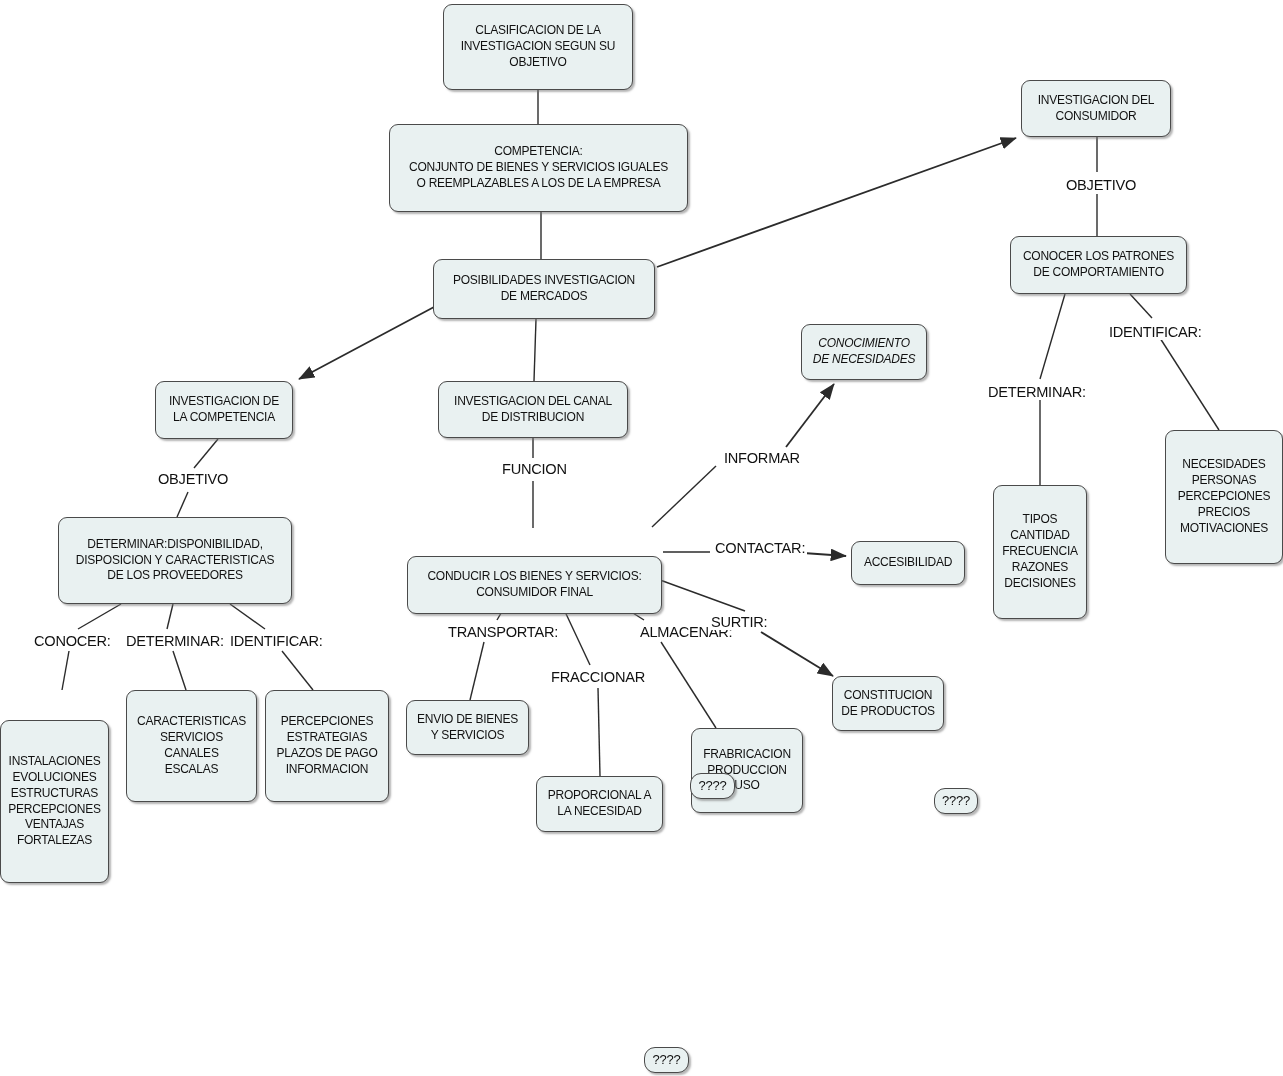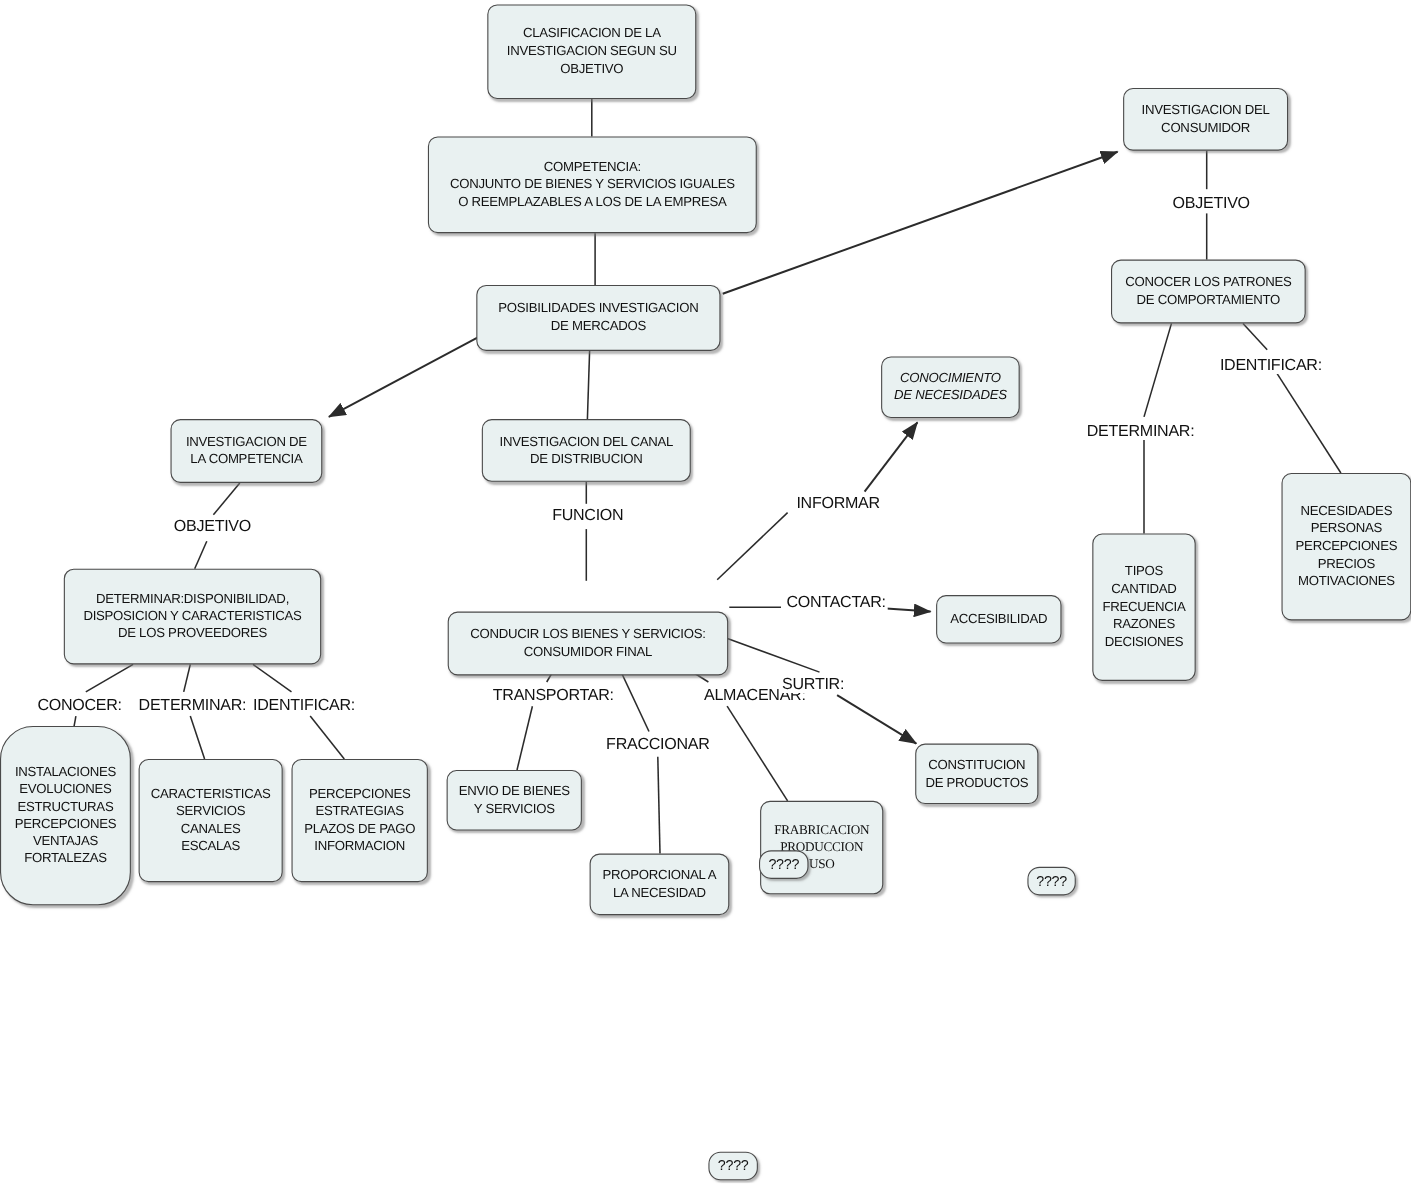--- a/index.html
+++ b/index.html
@@ -132,21 +132,21 @@
       <div class="node" style="left: 1165px; top: 430px; width: 118px; height: 134px;">NECESIDADES
 PERSONAS
 PERCEPCIONES
 PRECIOS
 MOTIVACIONES</div>
       <div class="node" style="left: 155px; top: 381px; width: 138px; height: 58px;">INVESTIGACION DE
 LA COMPETENCIA</div>
       <div class="node" style="left: 58px; top: 517px; width: 234px; height: 87px;">DETERMINAR:DISPONIBILIDAD,
 DISPOSICION Y CARACTERISTICAS
 DE LOS PROVEEDORES</div>
-      <div class="node" style="left: 0px; top: 660px; width: 119px; height: 163px; border-radius: 30px;">INSTALACIONES
+      <div class="node" style="left: 0px; top: 720px; width: 109px; height: 163px;">INSTALACIONES
 EVOLUCIONES
 ESTRUCTURAS
 PERCEPCIONES
 VENTAJAS
 FORTALEZAS</div>
       <div class="node" style="left: 126px; top: 690px; width: 131px; height: 112px;">CARACTERISTICAS
 SERVICIOS
 CANALES
 ESCALAS</div>
       <div class="node" style="left: 265px; top: 690px; width: 124px; height: 112px;">PERCEPCIONES
@@ -159,21 +159,21 @@
 CONSUMIDOR FINAL</div>
       <div class="node" style="left: 801px; top: 324px; width: 126px; height: 56px; font-style: italic;">CONOCIMIENTO
 DE NECESIDADES</div>
       <div class="node" style="left: 851px; top: 541px; width: 114px; height: 35px;">ACCESIBILIDAD</div>
       <div class="node" style="left: 832px; top: 676px; width: 112px; height: 55px;">CONSTITUCION
 DE PRODUCTOS</div>
       <div class="node" style="left: 406px; top: 700px; width: 123px; height: 55px;">ENVIO DE BIENES
 Y SERVICIOS</div>
       <div class="node" style="left: 536px; top: 776px; width: 127px; height: 56px;">PROPORCIONAL A
 LA NECESIDAD</div>
-      <div class="node" style="left: 691px; top: 728px; width: 112px; height: 85px; font-family: Liberation Serif, serif;">FRABRICACION
+      <div class="node" style="left: 691px; top: 728px; width: 112px; height: 85px;">FRABRICACION
 PRODUCCION
 USO</div>
       <div class="node qmark" style="left: 690px; top: 773px; width: 45px; height: 26px;">????</div>
       <div class="node qmark" style="left: 934px; top: 788px; width: 44px; height: 26px;">????</div>
       <div class="node qmark" style="left: 644px; top: 1047px; width: 45px; height: 26px;">????</div>
     </div>
   <div id="label-layer">
       <div class="edge-label" style="left: 156px; top: 471px;">OBJETIVO</div>
       <div class="edge-label" style="left: 32px; top: 633px;">CONOCER:</div>
       <div class="edge-label" style="left: 124px; top: 633px;">DETERMINAR:</div>

